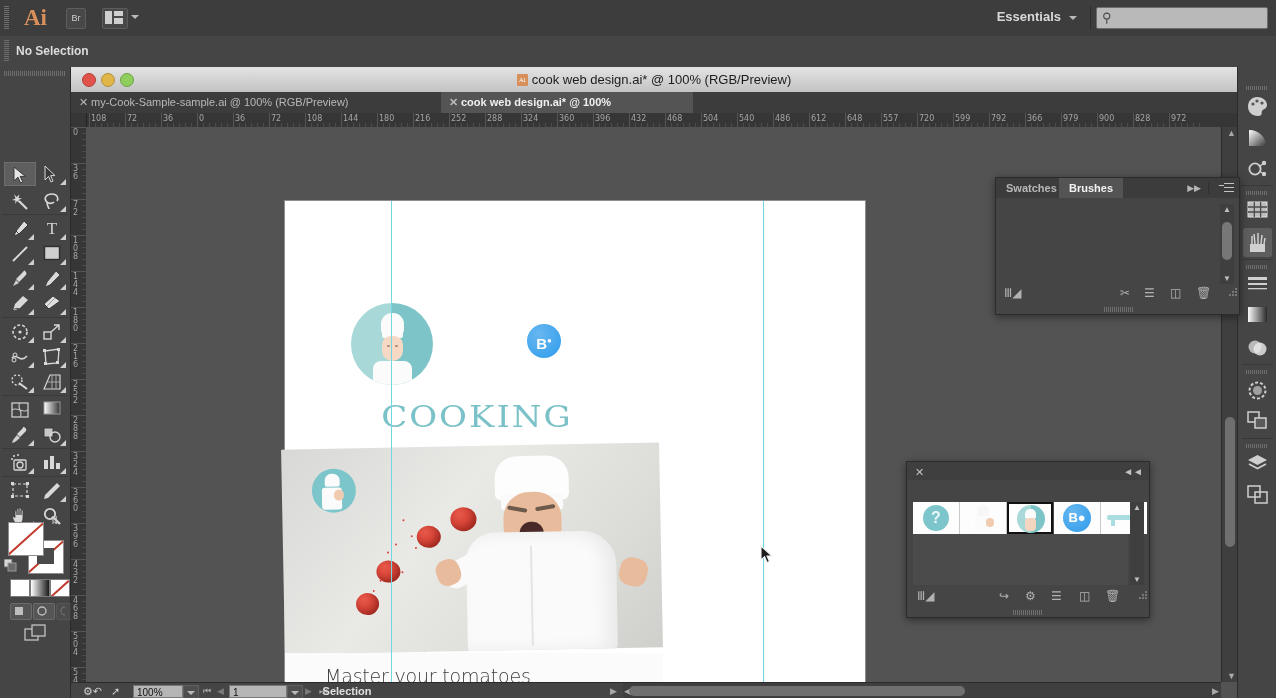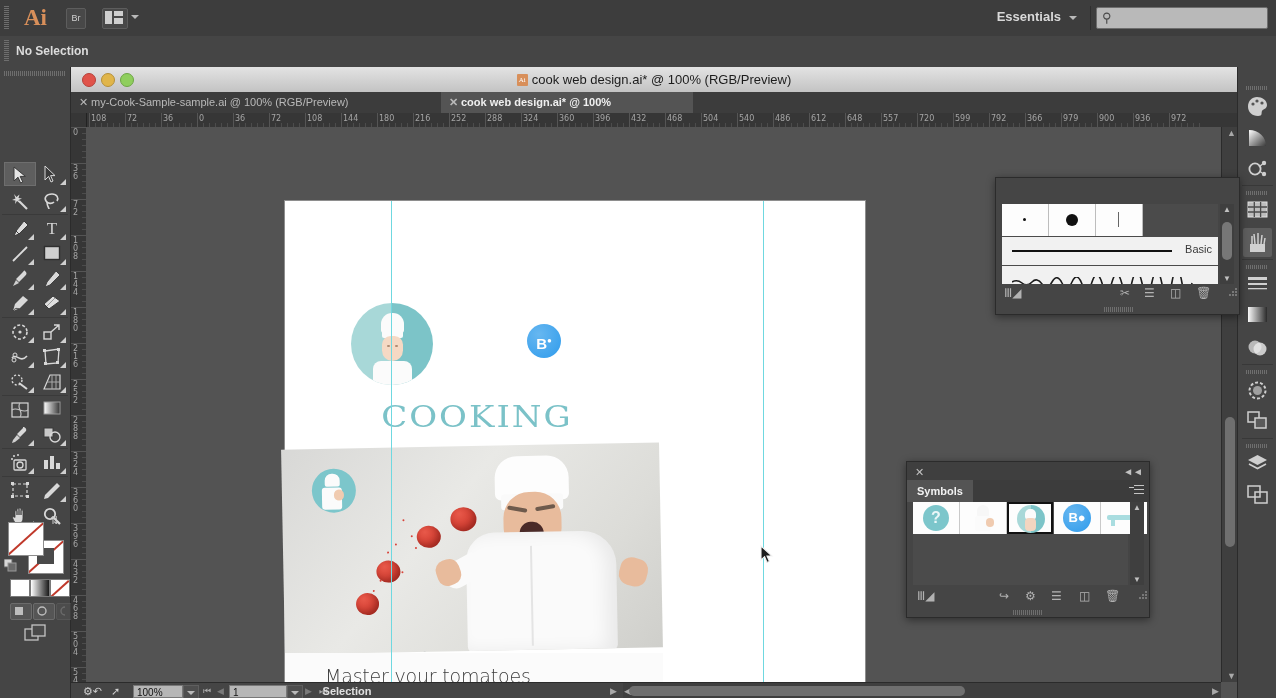--- a/index.html
+++ b/index.html
@@ -863,21 +863,21 @@
         <span class="rtickS" style="left: 999px;"></span>
         <span class="rtickS" style="left: 1005px;"></span>
         <span class="rtick" style="left: 1011px;"></span>
         <span class="rlbl" style="left: 1011px;">900</span>
         <span class="rtickS" style="left: 1017px;"></span>
         <span class="rtickS" style="left: 1023px;"></span>
         <span class="rtickS" style="left: 1029px;"></span>
         <span class="rtickS" style="left: 1035px;"></span>
         <span class="rtickS" style="left: 1041px;"></span>
         <span class="rtick" style="left: 1047px;"></span>
-        <span class="rlbl" style="left: 1047px;">936</span>
+        <span class="rlbl" style="left: 1047px;">828</span>
         <span class="rtickS" style="left: 1053px;"></span>
         <span class="rtickS" style="left: 1059px;"></span>
         <span class="rtickS" style="left: 1065px;"></span>
         <span class="rtickS" style="left: 1071px;"></span>
         <span class="rtickS" style="left: 1077px;"></span>
         <span class="rtick" style="left: 1083px;"></span>
         <span class="rlbl" style="left: 1083px;">972</span>
         <span class="rtickS" style="left: 1089px;"></span>
         <span class="rtickS" style="left: 1095px;"></span>
         <span class="rtickS" style="left: 1101px;"></span>
@@ -1189,41 +1189,33 @@
     </div>
     <div class="rdico" style="top:414px;">
       <svg width="21" height="19" viewBox="0 0 21 19">
           <rect x="1" y="1" width="12" height="11" fill="none" stroke="#cfcfcf" stroke-width="1.5"></rect>
           <rect x="8" y="7" width="12" height="11" fill="none" stroke="#cfcfcf" stroke-width="1.5"></rect>
         </svg>
     </div>
   </div>
 
   <div id="brushpanel" class="panel">
-
-    <div id="bp-list">
-      <div class="bcell" style="left:0;">
-        <span style="position:absolute;left:21px;top:14px;width:3px;height:3px;background:#111;border-radius:50%;"></span>
-      </div>
-      <div class="bcell" style="left:47px;">
-        <span style="position:absolute;left:17px;top:10px;width:12px;height:12px;background:#111;border-radius:50%;"></span>
-      </div>
-      <div class="bcell" style="left:94px;">
-        <span style="position:absolute;left:22px;top:8px;width:1px;height:15px;background:#666;"></span>
-      </div>
-      <div style="position:absolute;left:0;top:33px;width:100%;height:28px;background:#f1f1f1;">
-        <span style="position:absolute;left:10px;top:13px;width:160px;height:2px;background:#111;"></span>
-        <span style="position:absolute;right:6px;top:6px;font-size:11px;color:#3a3a3a;">Basic</span>
-      </div>
-      <div style="position:absolute;left:0;top:62px;width:100%;height:22px;background:#f1f1f1;">
-        <svg width="200" height="10" viewBox="0 0 200 10" style="position:absolute;left:10px;top:11px;">
-          <path d="M0 5 q5 -3 10 1 t10 -1 t10 2 t10 -2 t10 1 t10 -1 t10 2 t10 -2 t10 1 t10 -1 t10 2 t10 -2 t10 1 t10 -1 t10 2 t10 -2 t10 1 t10 0" stroke="#1c1c1c" stroke-width="1.6" fill="none"></path>
-        </svg>
-      </div>
-    </div>
+    <div class="ptabbar">
+      <div class="ptab" style="left:0;">Swatches</div>
+      <div class="ptab active" style="left:63px;">Brushes</div>
+      <span style="position:absolute;right:38px;top:5px;color:#b6b6b6;font-size:9px;">▶▶</span>
+      <span style="position:absolute;right:30px;top:4px;width:1px;height:12px;background:#2f2f2f;"></span>
+      <div class="pmenu">
+        <span class="ln" style="top:0;width:10px;"></span>
+          <span class="ln" style="top:4px;width:10px;"></span>
+        <span class="ln" style="top:8px;width:10px;"></span>
+          <span class="ln" style="top:2px;left:0;width:5px;"></span>
+      </div>
+    </div>
+
     <div id="bp-scroll">
       <span style="position:absolute;left:3px;top:1px;color:#c0c0c0;font-size:8px;">▲</span>
       <div id="bp-thumb"></div>
       <span style="position:absolute;left:3px;bottom:1px;color:#c0c0c0;font-size:8px;">▼</span>
     </div>
 
     <div class="pfooter">
       <span class="pficon" style="left:8px;">Ⅲ◢</span>
       <span class="pficon" style="left:124px;">✂</span>
       <span class="pficon" style="left:148px;">☰</span>
@@ -1240,29 +1232,20 @@
           </svg>
       </span>
     </div>
     <div class="gripH" style="position:absolute;left:108px;bottom:2px;width:30px;height:5px;"></div>
   </div>
 
   <div id="symbolpanel" class="panel">
     <div style="position:relative;height:18px;background:#3f3f3f;">
       <span id="sp-close">✕</span>
       <span id="sp-collapse">◄◄</span>
-    </div>
-    <div class="ptabbar" style="height:22px;">
-      <div class="ptab active" style="left:0;height:22px;line-height:22px;">Symbols</div>
-      <div class="pmenu">
-        <span class="ln" style="top:0;width:10px;"></span>
-          <span class="ln" style="top:4px;width:10px;"></span>
-        <span class="ln" style="top:8px;width:10px;"></span>
-          <span class="ln" style="top:2px;left:0;width:5px;"></span>
-      </div>
     </div>
 
     <div id="sp-list">
       <div class="scell" style="left:0;">
         <span style="position:absolute;left:10px;top:3px;width:26px;height:26px;border-radius:50%;background:#7cc6cb;color:#eaf7f8;font-size:16px;font-weight:bold;text-align:center;line-height:26px;">?</span>
       </div>
       <div class="scell" style="left:47px;">
         <span style="position:absolute;left:17px;top:3px;width:12px;height:12px;background:#f7f7f7;border-radius:6px 6px 2px 2px;"></span>
         <span style="position:absolute;left:15px;top:14px;width:16px;height:15px;background:#fbfbfb;border-radius:3px;"></span>
         <span style="position:absolute;left:26px;top:16px;width:8px;height:9px;background:#f0cbb0;border-radius:4px;"></span>

